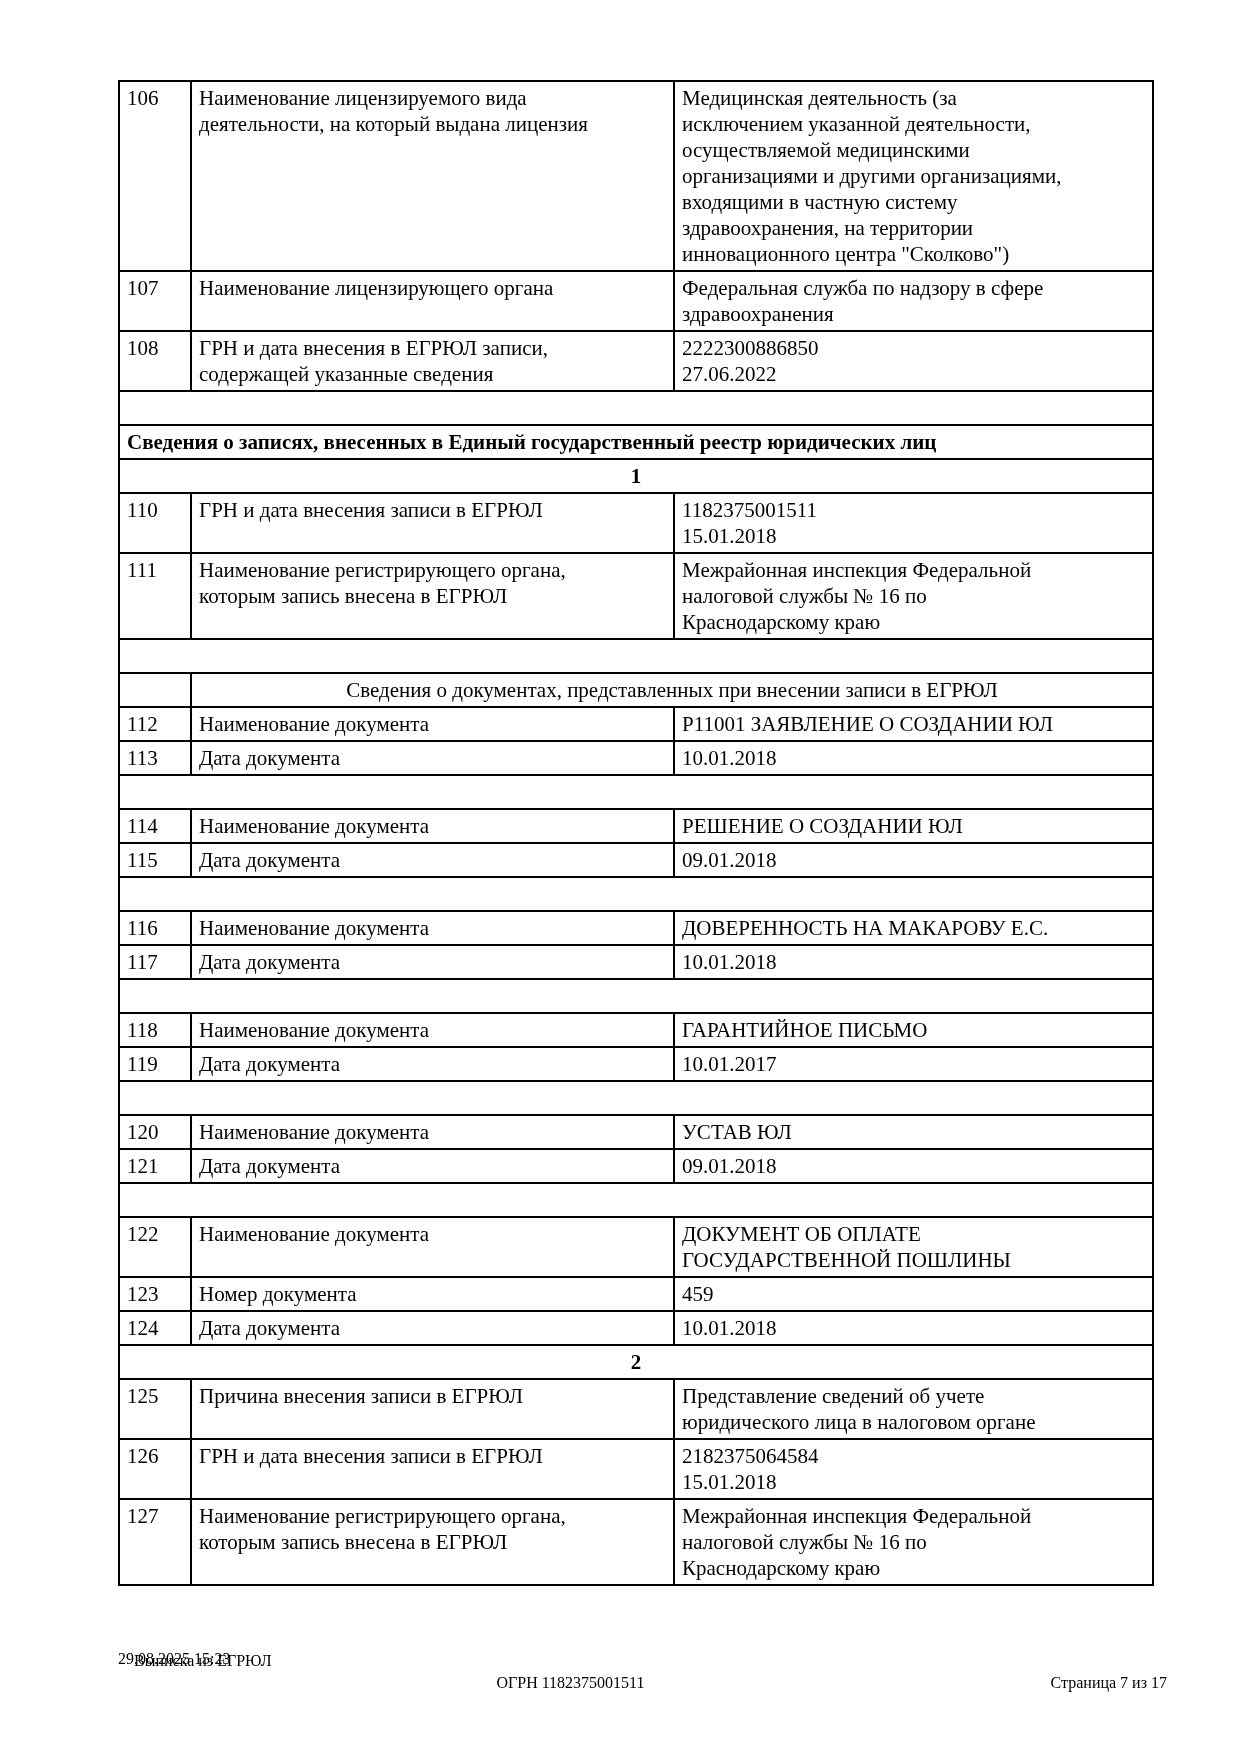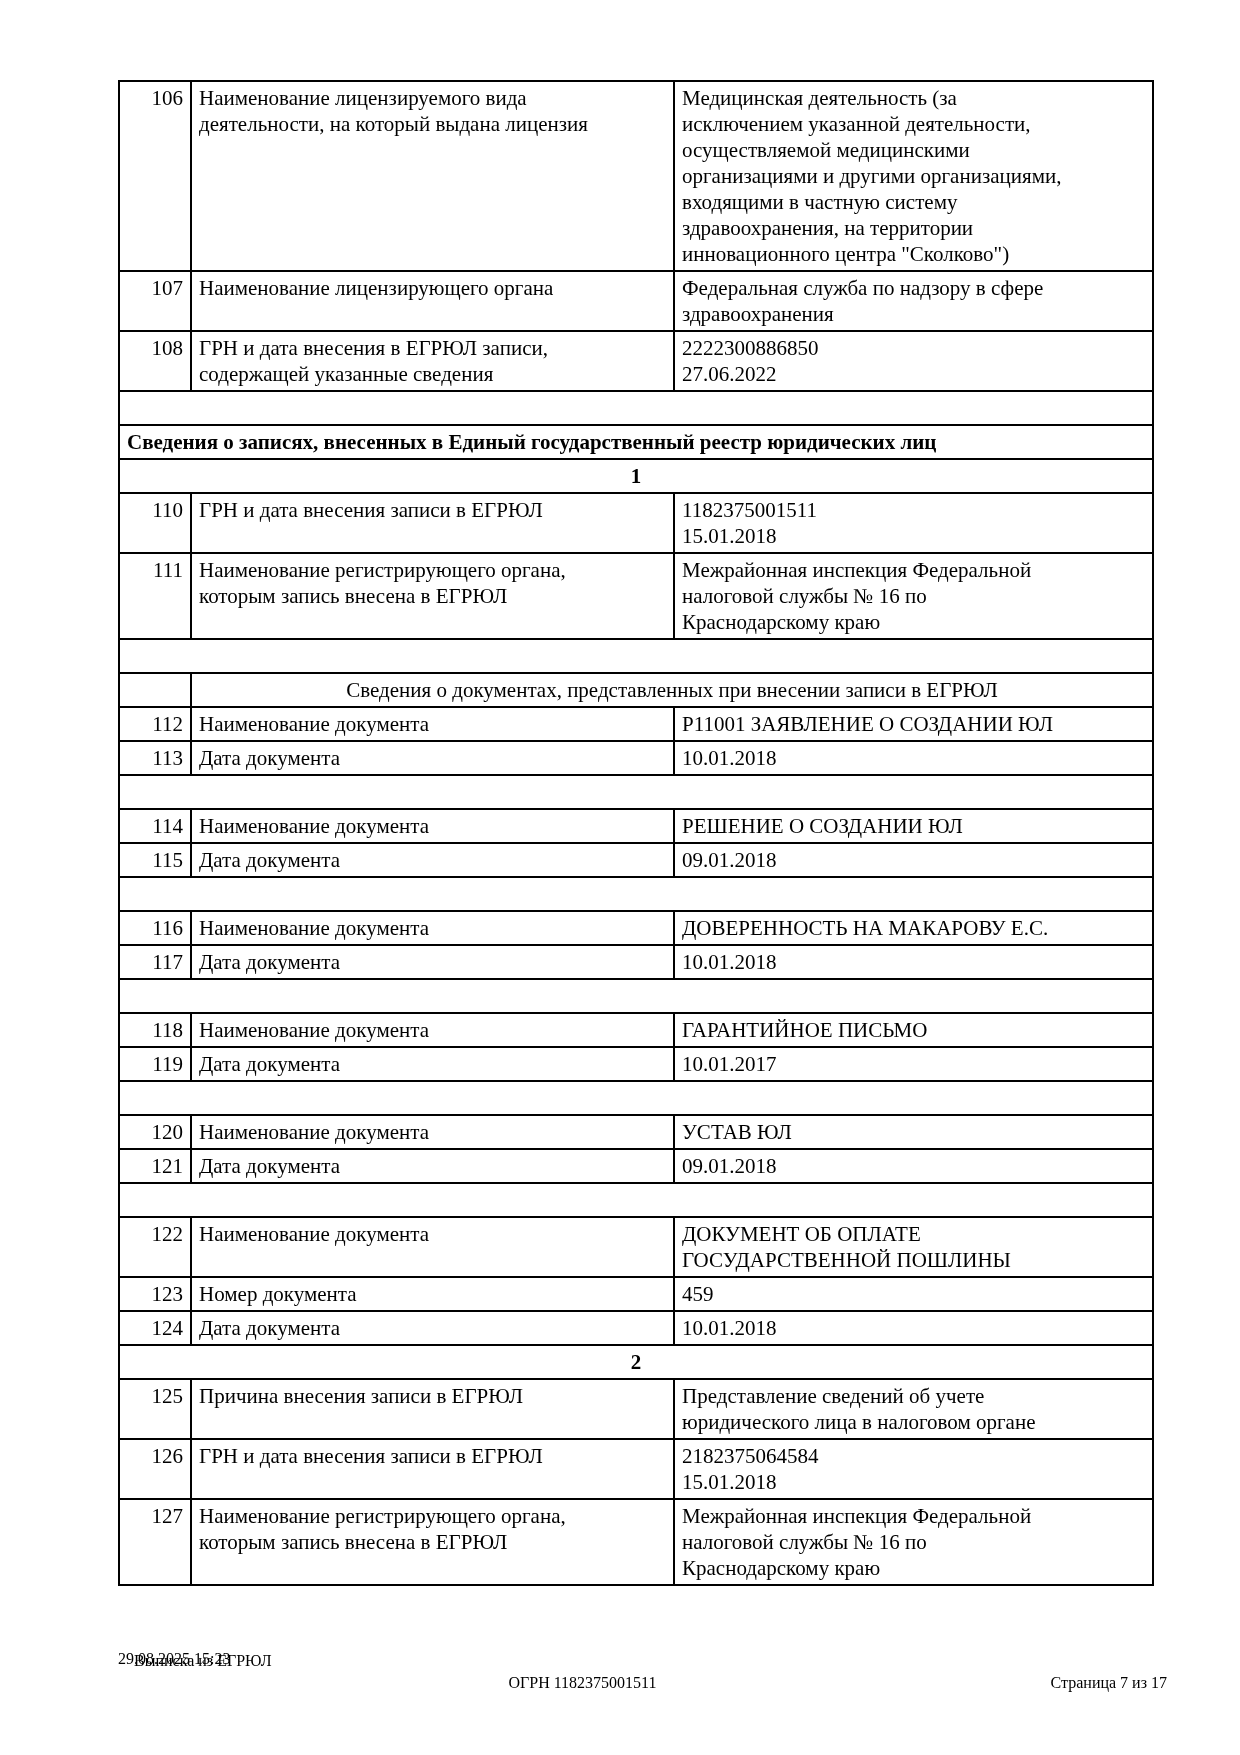--- a/index.html
+++ b/index.html
@@ -33,21 +33,21 @@
   table.doc-table td {
     border: 2px solid #000000;
     font-size: 21px;
     line-height: 26px;
     padding: 3px 7px;
     vertical-align: top;
     white-space: pre-line;
     word-wrap: break-word;
   }
   td.cell-num {
-    text-align: right;
+    text-align: left;
     padding: 3px 2px;
   }
   td.cell-spacer {
     height: 34px;
     padding: 0;
   }
   td.cell-section {
     font-weight: bold;
     text-align: left;
     font-size: 22px;
@@ -63,21 +63,21 @@
   }
   .footer-doc-type, .footer-generated-at, .footer-center, .footer-right {
     position: absolute;
     font-size: 16px;
     line-height: 21px;
     white-space: nowrap;
   }
   .footer-doc-type { left: 134px; top: 1650px; }
   .footer-generated-at { left: 118px; top: 1648px; }
   .footer-center {
-    left: 12px;
+    left: 0;
     top: 1672px;
     width: 1141px;
     text-align: center;
   }
   .footer-right {
     right: 73px;
     top: 1672px;
     text-align: right;
   }
 </style>

